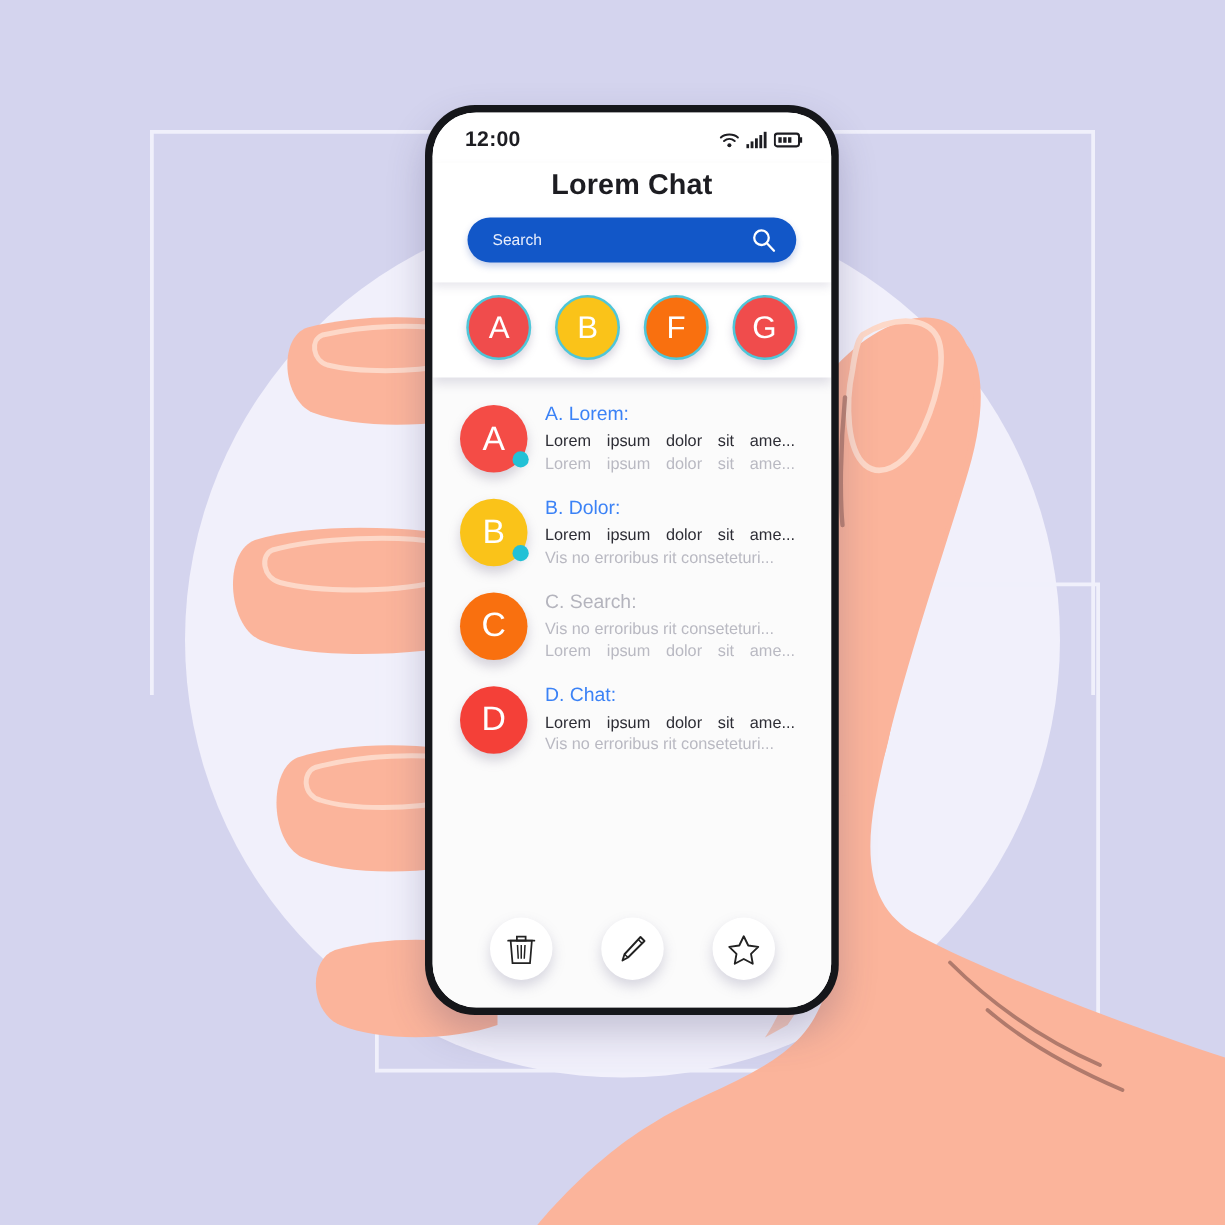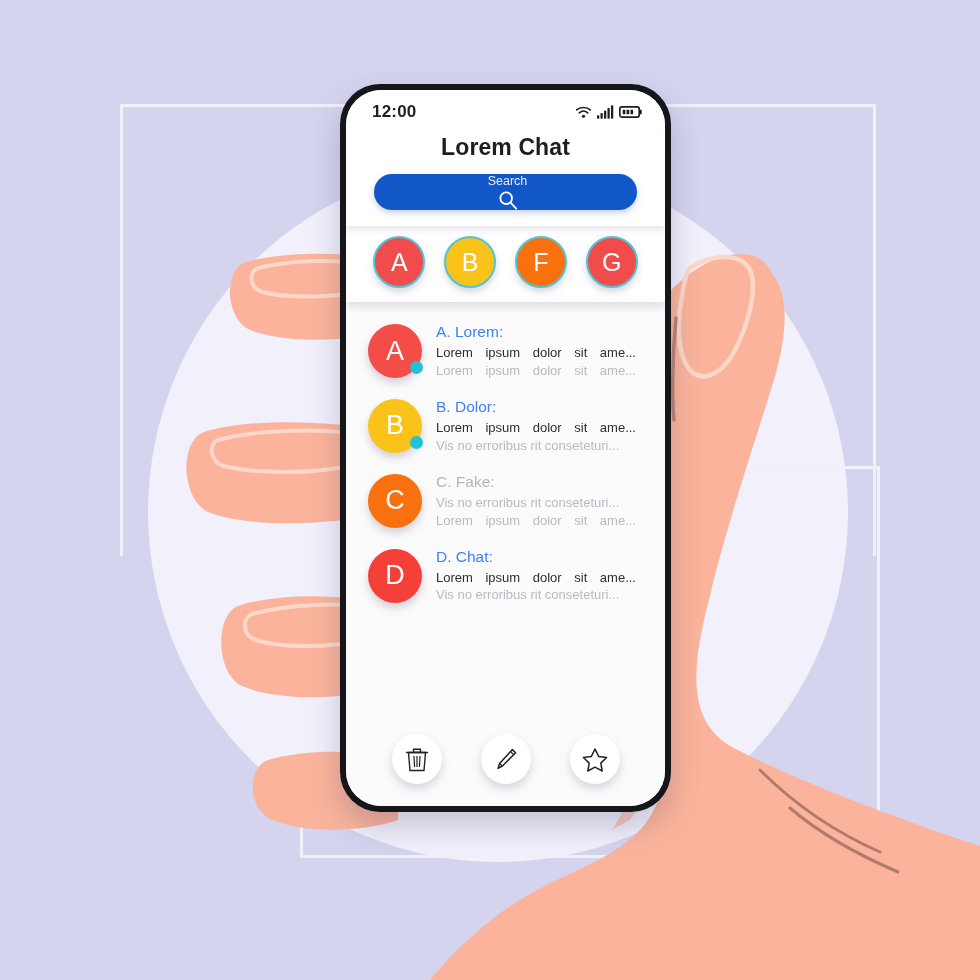--- a/index.html
+++ b/index.html
@@ -53,21 +53,20 @@
   }
   .app-title{
     text-align:center;font-size:23px;font-weight:700;color:#1d1d22;
     margin:4px 0 13px 0;letter-spacing:.1px;
   }
   .searchbar{
     margin:0 28px;height:36px;background:#1257c8;border-radius:18px;
     display:flex;align-items:center;justify-content:space-between;
     padding:0 16px 0 20px;box-sizing:border-box;
     box-shadow:0 3px 6px rgba(30,70,170,.25);
-    flex-direction:column;
   }
   .search-ph{color:#e8eefc;font-size:12.5px;}
 
   
   .online-card{
     background:#fff;padding:10px 0 14px 0;
     box-shadow:0 5px 8px rgba(120,115,150,.20);
     position:relative;z-index:5;
   }
   .online-label{font-size:13.5px;color:#2a2a30;margin:0 0 8px 26px;}
@@ -287,21 +286,21 @@
           </div>
         </div>
 
         <div class="chat-row">
           <div class="chat-av-wrap">
             <div class="chat-av" style="background:#f9700f">
               <span>C</span>
             </div>
           </div>
           <div class="chat-text">
-            <div class="chat-name muted">C. Fake:</div>
+            <div class="chat-name muted">C. Search:</div>
             <div class="chat-line muted">
               <span>Vis no erroribus rit conseteturi...</span>
             </div>
             <div class="chat-line spread muted">
                 <span>Lorem</span>
                 <span>ipsum</span>
                 <span>dolor</span>
                 <span>sit</span>
                 <span>ame...</span>
               </div>

